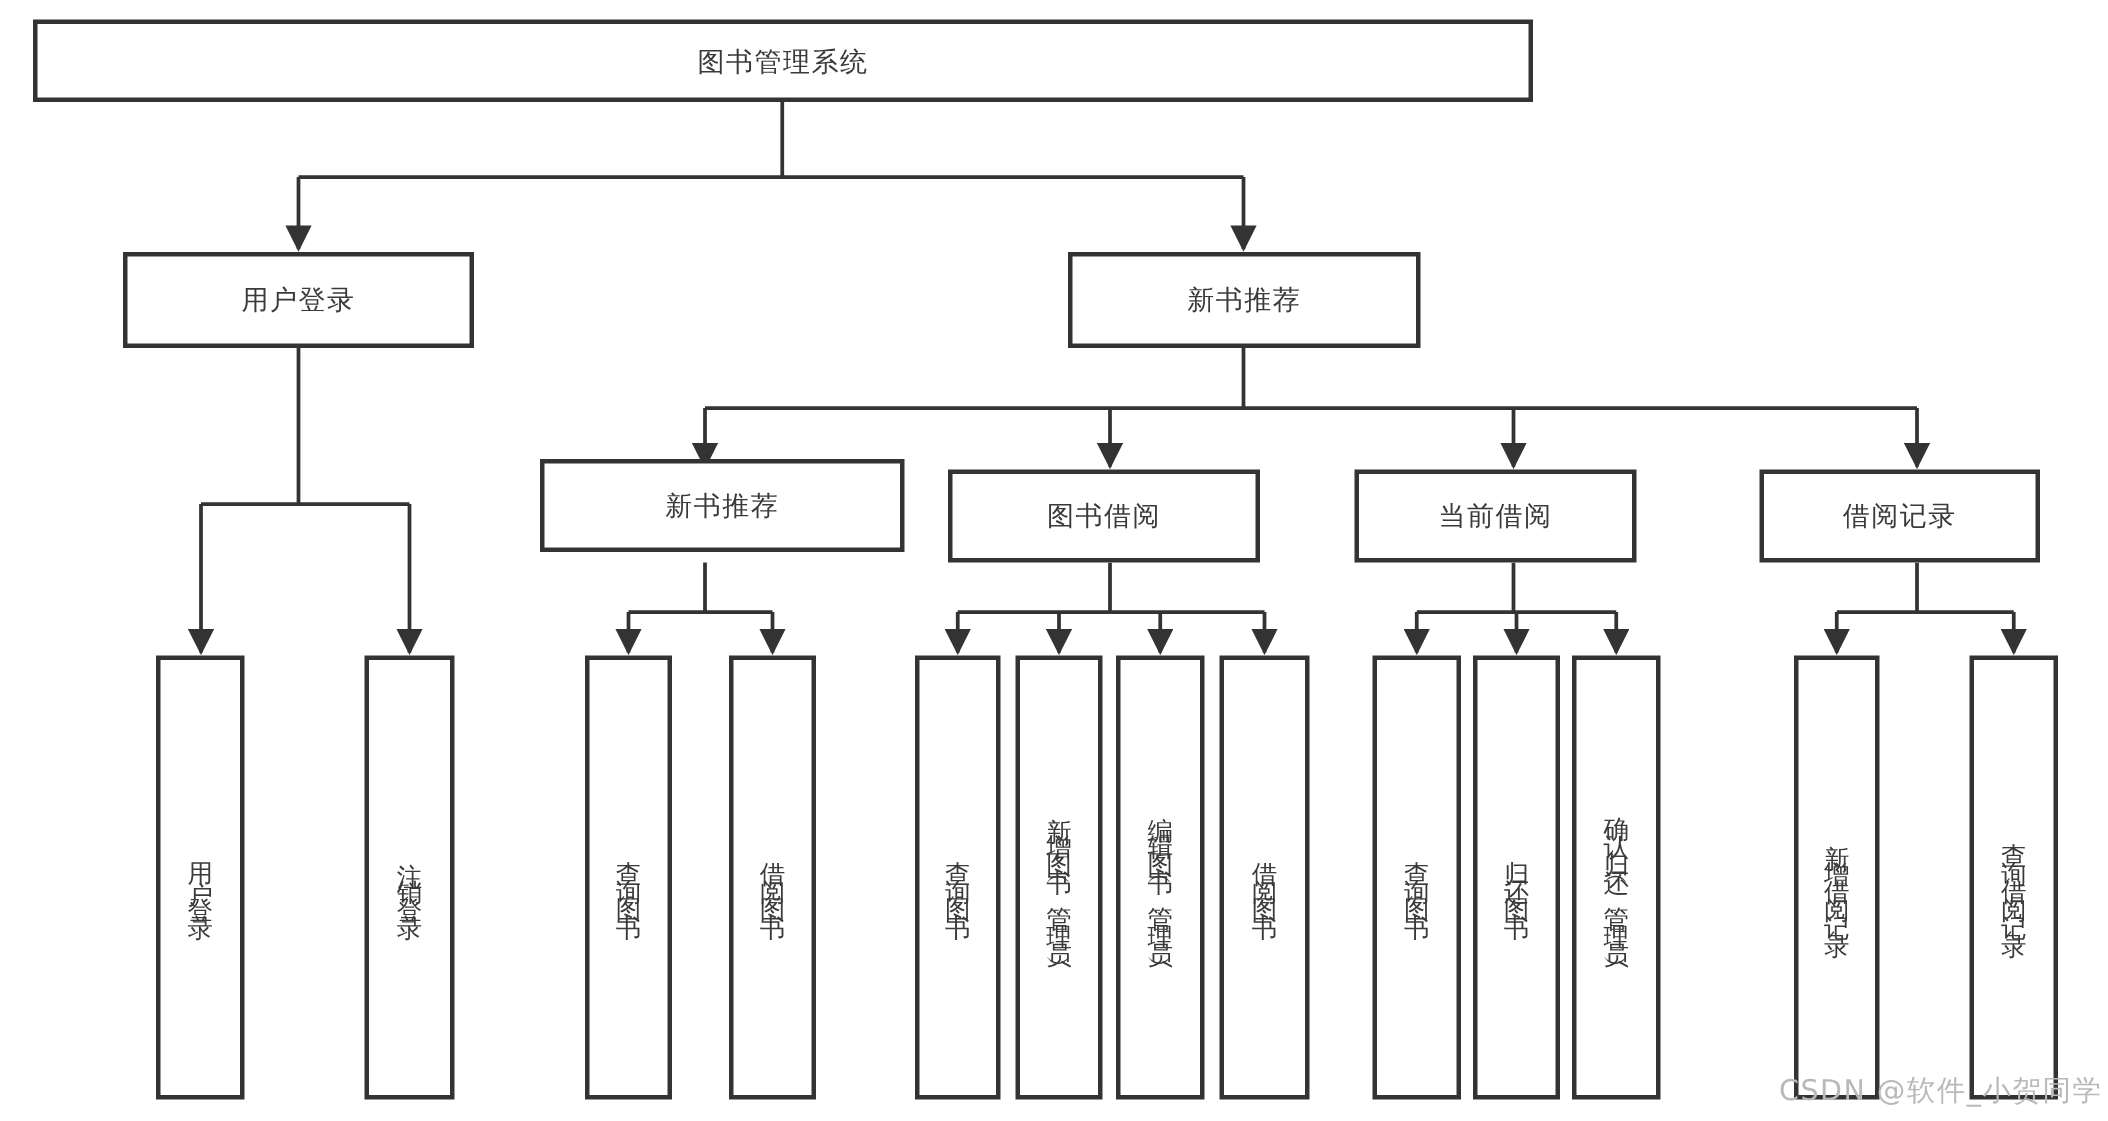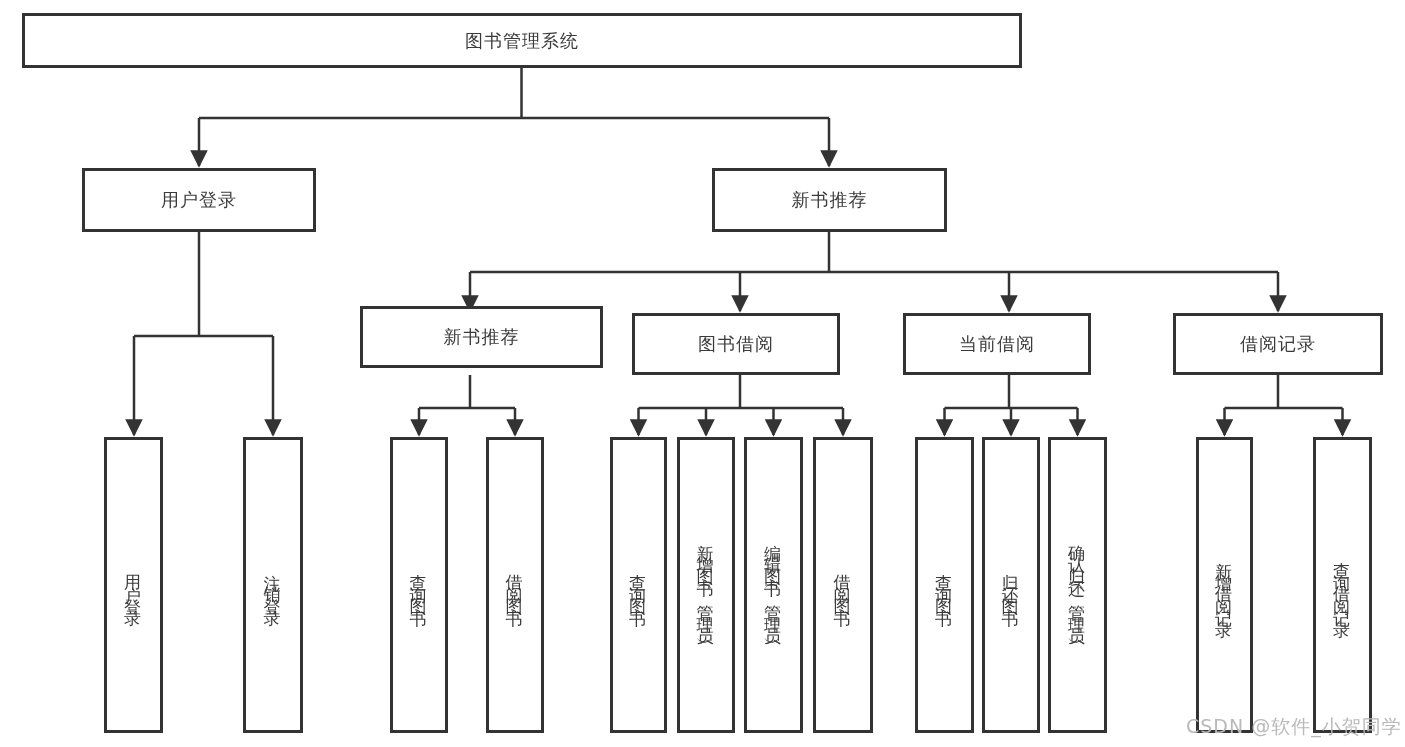--- a/index.html
+++ b/index.html
@@ -109,21 +109,21 @@
 
   <div class="box h" style="left:360px;top:306px;width:243px;height:62px">
     <span>新书推荐</span>
   </div>
   <div class="box h" style="left:632px;top:313px;width:208px;height:62px">
     <span>图书借阅</span>
   </div>
   <div class="box h" style="left:903px;top:313px;width:188px;height:62px">
     <span>当前借阅</span>
   </div>
-  <div class="box h" style="left:1173px;top:313px;width:210px;height:62px">
+  <div class="box h" style="left:1173px;top:313px;width:187px;height:62px">
     <span>借阅记录</span>
   </div>
 
   <div class="box v" style="left:104px;top:437px;width:59px;height:296px">
     <span>用户登录</span>
   </div>
   <div class="box v" style="left:243px;top:437px;width:60px;height:296px">
     <span>注销登录</span>
   </div>
 

